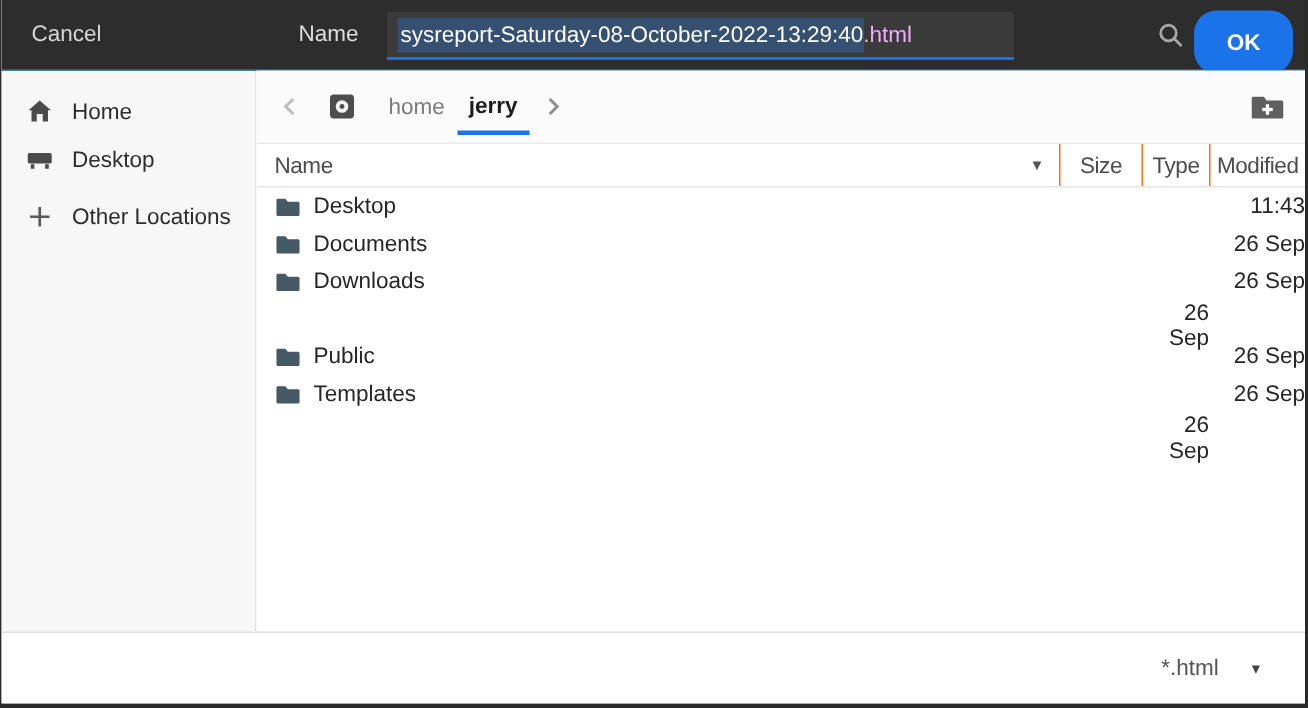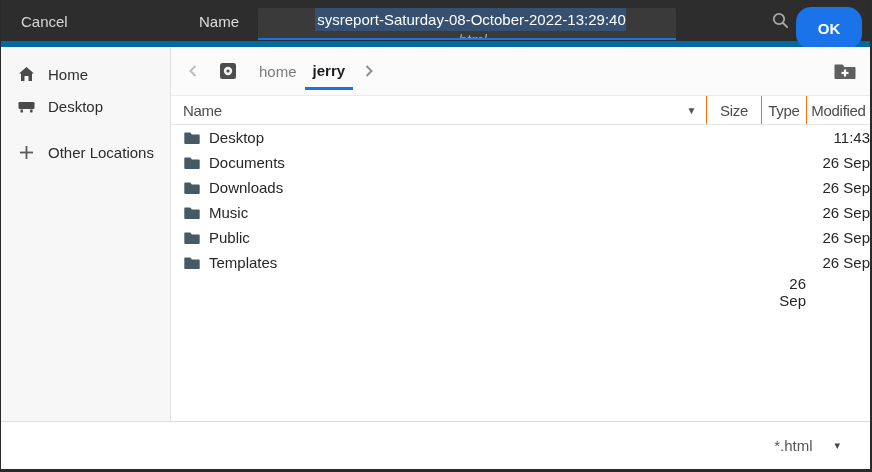--- a/index.html
+++ b/index.html
@@ -14,21 +14,21 @@
     border-bottom:3px solid #2a2a2a;
     background:#ffffff;
     position:relative;
     overflow:hidden;
   }
 
   
   .topbar{
     height:47px; flex:0 0 47px;
     background:#2d2d2d;
-    border-bottom:6px solid #0369a1;
+    border-bottom:1px solid #0369a1;
     position:relative;
   }
   .cancel-btn{
     position:absolute; left:20px; top:50%; transform:translateY(-50%);
     color:#d6d6d6; font-size:15px; cursor:pointer; background:none; border:none;
     font-family:"Liberation Sans", sans-serif;
   }
   .name-label{
     position:absolute; left:198px; top:50%; transform:translateY(-50%);
     color:#dedede; font-size:15px;
@@ -37,24 +37,23 @@
     position:absolute; left:257px; top:8px;
     width:418px; height:32px;
     background:#3a3a3a;
     border-bottom:2px solid #1a73e8;
     border-radius:2px 2px 0 0;
     display:flex; align-items:center;
     padding-left:7px;
     font-size:15px;
     white-space:nowrap; overflow:hidden;
     cursor:text;
-    flex-direction:column;
   }
   .filename-entry .sel{ background:#355071; color:#ffffff; padding:3px 0 3px 2px; }
-  .filename-entry .ext{ color:#a3a3a3;font-style:italic; }
+  .filename-entry .ext{ color:#f0abfc; }
   .search-btn{
     position:absolute; left:767px; top:50%; transform:translateY(-50%);
     width:24px; height:24px; display:flex; align-items:center; justify-content:center;
     background:none; border:none; cursor:pointer;
   }
   .ok-btn{
     position:absolute; right:8px; top:7px;
     width:66px; height:42px;
     background:#1a73e8; color:#ffffff;
     border:none; border-radius:15px;
@@ -73,21 +72,21 @@
     padding-top:10px;
   }
   .side-item{
     height:30px; margin:2px 0;
     display:flex; align-items:center;
     padding-left:16px; gap:13px;
     font-size:15px; color:#2d2d2d;
     cursor:pointer;
   }
   .side-item .sicon{ width:18px; height:18px; display:flex; align-items:center; justify-content:center; }
-  .other-locations{ margin-top:16px; }
+  .other-locations{ margin-top:8px; }
 
   .main{ flex:1 1 auto; display:flex; flex-direction:column; min-width:0; background:#ffffff; }
 
   
   .pathbar{
     height:49px; flex:0 0 49px;
     background:#fbfbfb;
     border-bottom:1px solid #ebebeb;
     display:flex; align-items:center;
     padding:0 14px 0 12px;
@@ -294,28 +293,20 @@
                 </svg>
       </span>
       <span class="fname">Downloads</span>
     </div>
     <div class="cell size-cell"></div>
     <div class="cell type-cell"></div>
     <div class="cell mod-cell">26 Sep</div>
   </div>
 
   <div class="row">
-    <div class="cell name-cell">
-      <span style="display:flex;">
-        <svg width="16" height="14" viewBox="0 0 16 14">
-                  <path d="M1 1.5 h5.2 l1.7 2 h6.8 a1 1 0 0 1 1 1 v7.5 a1 1 0 0 1 -1 1 h-13.4 a1 1 0 0 1 -1 -1 v-9.5 a1 1 0 0 1 0.7 -1 z" fill="#455a64"></path>
-                </svg>
-      </span>
-      <span class="fname">Music</span>
-    </div>
     <div class="cell size-cell"></div>
     <div class="cell type-cell"></div>
     <div class="cell mod-cell">26 Sep</div>
   </div>
 
 
   <div class="row">
     <div class="cell name-cell">
       <span style="display:flex;">
         <svg width="16" height="14" viewBox="0 0 16 14">

